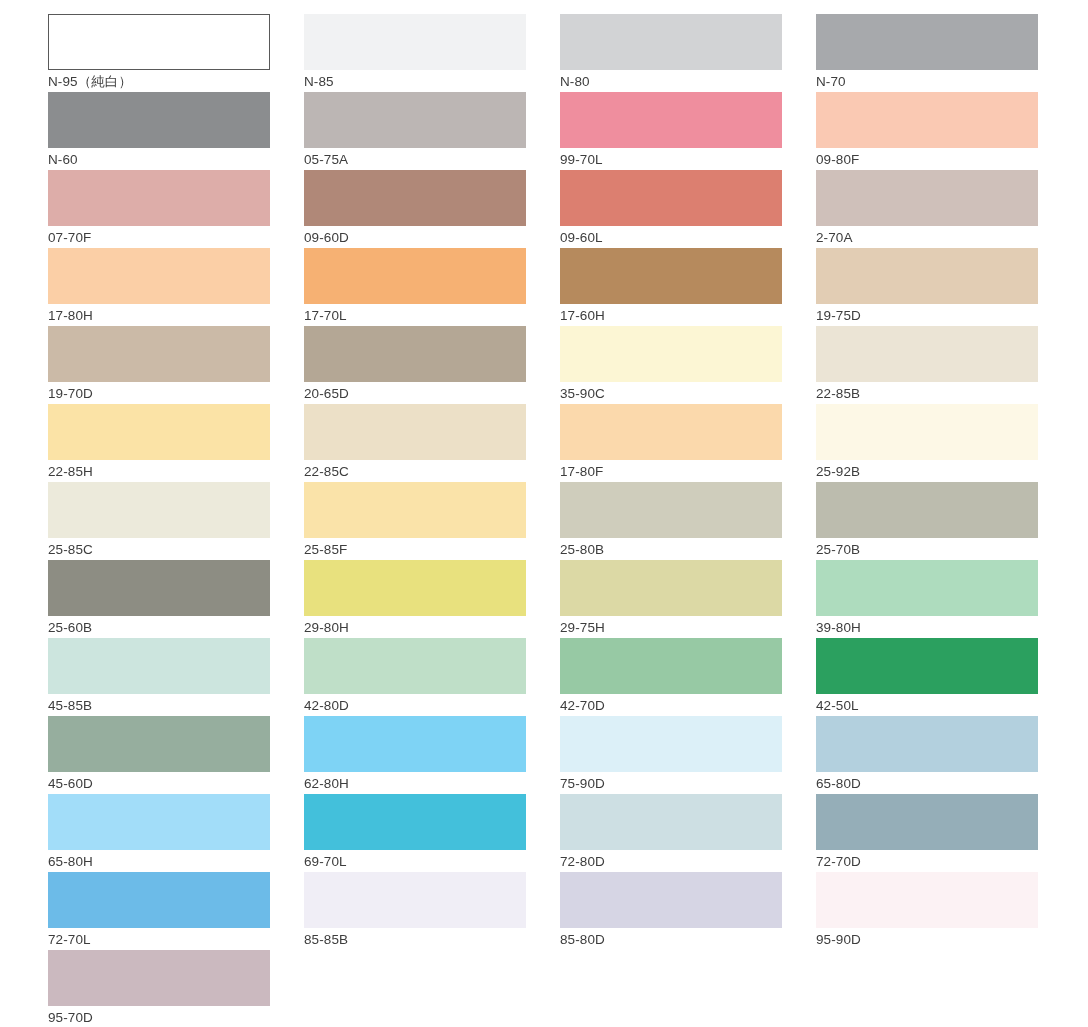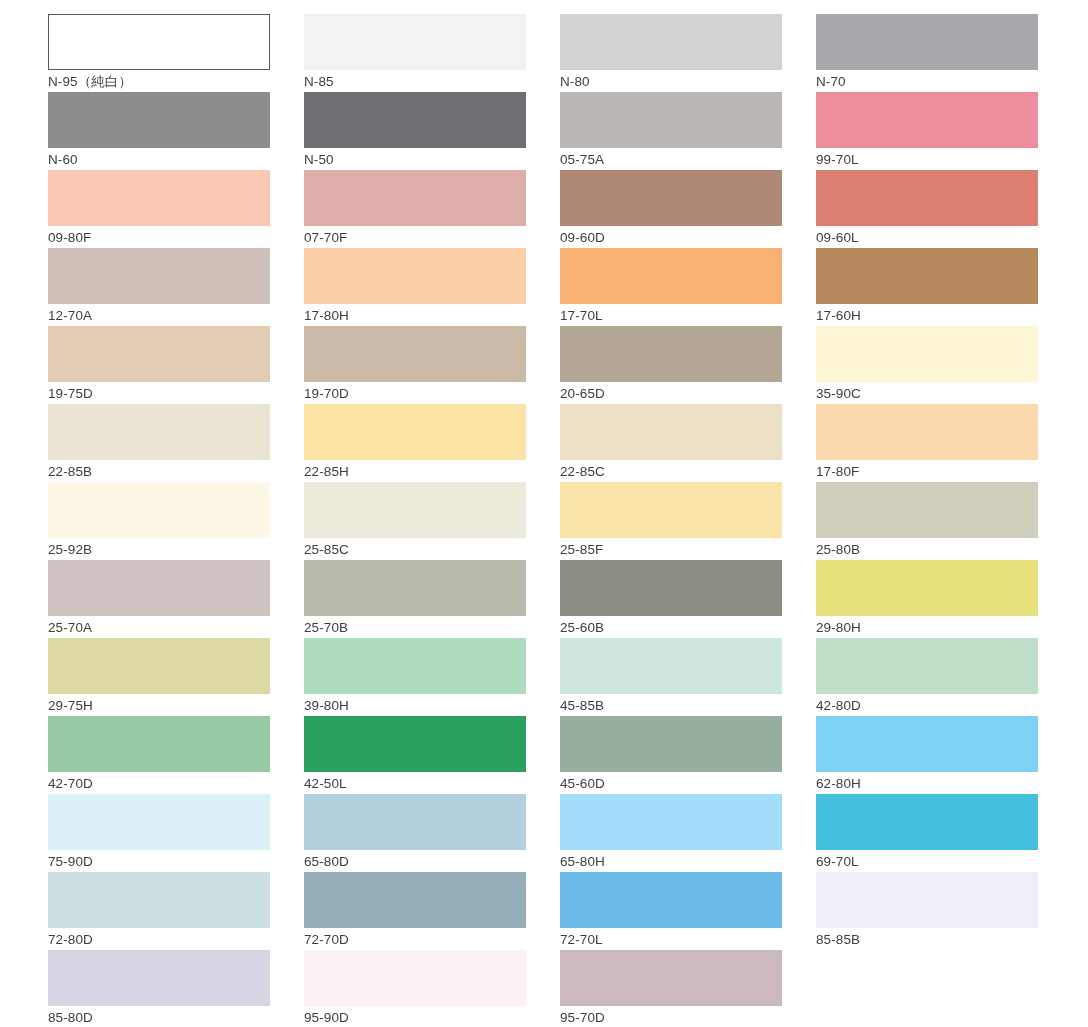--- a/index.html
+++ b/index.html
@@ -73,24 +73,20 @@
       </div>
       <div class="swatch-cell">
         <div class="swatch-chip" style="background-color: rgb(167, 169, 172);"></div>
         <span class="swatch-label">N-70</span>
       </div>
       <div class="swatch-cell">
         <div class="swatch-chip" style="background-color: rgb(139, 141, 143);"></div>
         <span class="swatch-label">N-60</span>
       </div>
       <div class="swatch-cell">
-        <div class="swatch-chip" style="background-color: rgb(109, 110, 113);"></div>
-        <span class="swatch-label">N-50</span>
-      </div>
-      <div class="swatch-cell">
         <div class="swatch-chip" style="background-color: rgb(188, 182, 180);"></div>
         <span class="swatch-label">05-75A</span>
       </div>
       <div class="swatch-cell">
         <div class="swatch-chip" style="background-color: rgb(239, 142, 158);"></div>
         <span class="swatch-label">99-70L</span>
       </div>
       <div class="swatch-cell">
         <div class="swatch-chip" style="background-color: rgb(250, 201, 179);"></div>
         <span class="swatch-label">09-80F</span>
@@ -102,21 +98,21 @@
       <div class="swatch-cell">
         <div class="swatch-chip" style="background-color: rgb(176, 136, 120);"></div>
         <span class="swatch-label">09-60D</span>
       </div>
       <div class="swatch-cell">
         <div class="swatch-chip" style="background-color: rgb(220, 127, 112);"></div>
         <span class="swatch-label">09-60L</span>
       </div>
       <div class="swatch-cell">
         <div class="swatch-chip" style="background-color: rgb(207, 192, 186);"></div>
-        <span class="swatch-label">12-70A</span>
+        <span class="swatch-label">2-70A</span>
       </div>
       <div class="swatch-cell">
         <div class="swatch-chip" style="background-color: rgb(251, 207, 166);"></div>
         <span class="swatch-label">17-80H</span>
       </div>
       <div class="swatch-cell">
         <div class="swatch-chip" style="background-color: rgb(246, 177, 115);"></div>
         <span class="swatch-label">17-70L</span>
       </div>
       <div class="swatch-cell">
@@ -163,24 +159,20 @@
         <div class="swatch-chip" style="background-color: rgb(236, 234, 219);"></div>
         <span class="swatch-label">25-85C</span>
       </div>
       <div class="swatch-cell">
         <div class="swatch-chip" style="background-color: rgb(250, 227, 169);"></div>
         <span class="swatch-label">25-85F</span>
       </div>
       <div class="swatch-cell">
         <div class="swatch-chip" style="background-color: rgb(207, 205, 188);"></div>
         <span class="swatch-label">25-80B</span>
-      </div>
-      <div class="swatch-cell">
-        <div class="swatch-chip" style="background-color: rgb(206, 195, 192);"></div>
-        <span class="swatch-label">25-70A</span>
       </div>
       <div class="swatch-cell">
         <div class="swatch-chip" style="background-color: rgb(188, 188, 174);"></div>
         <span class="swatch-label">25-70B</span>
       </div>
       <div class="swatch-cell">
         <div class="swatch-chip" style="background-color: rgb(141, 141, 131);"></div>
         <span class="swatch-label">25-60B</span>
       </div>
       <div class="swatch-cell">

